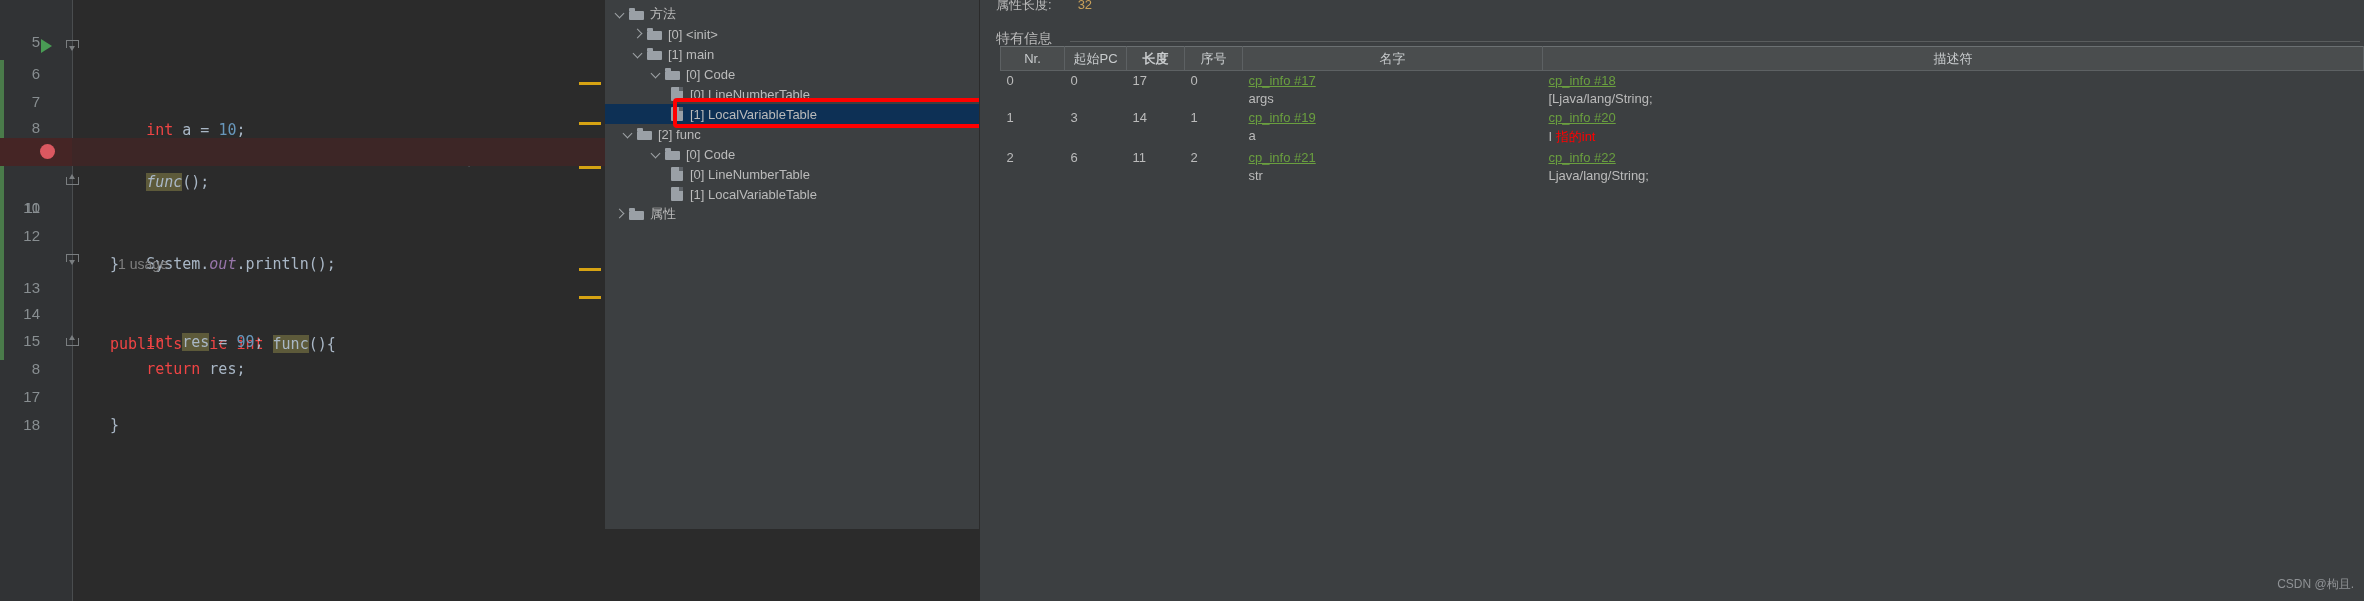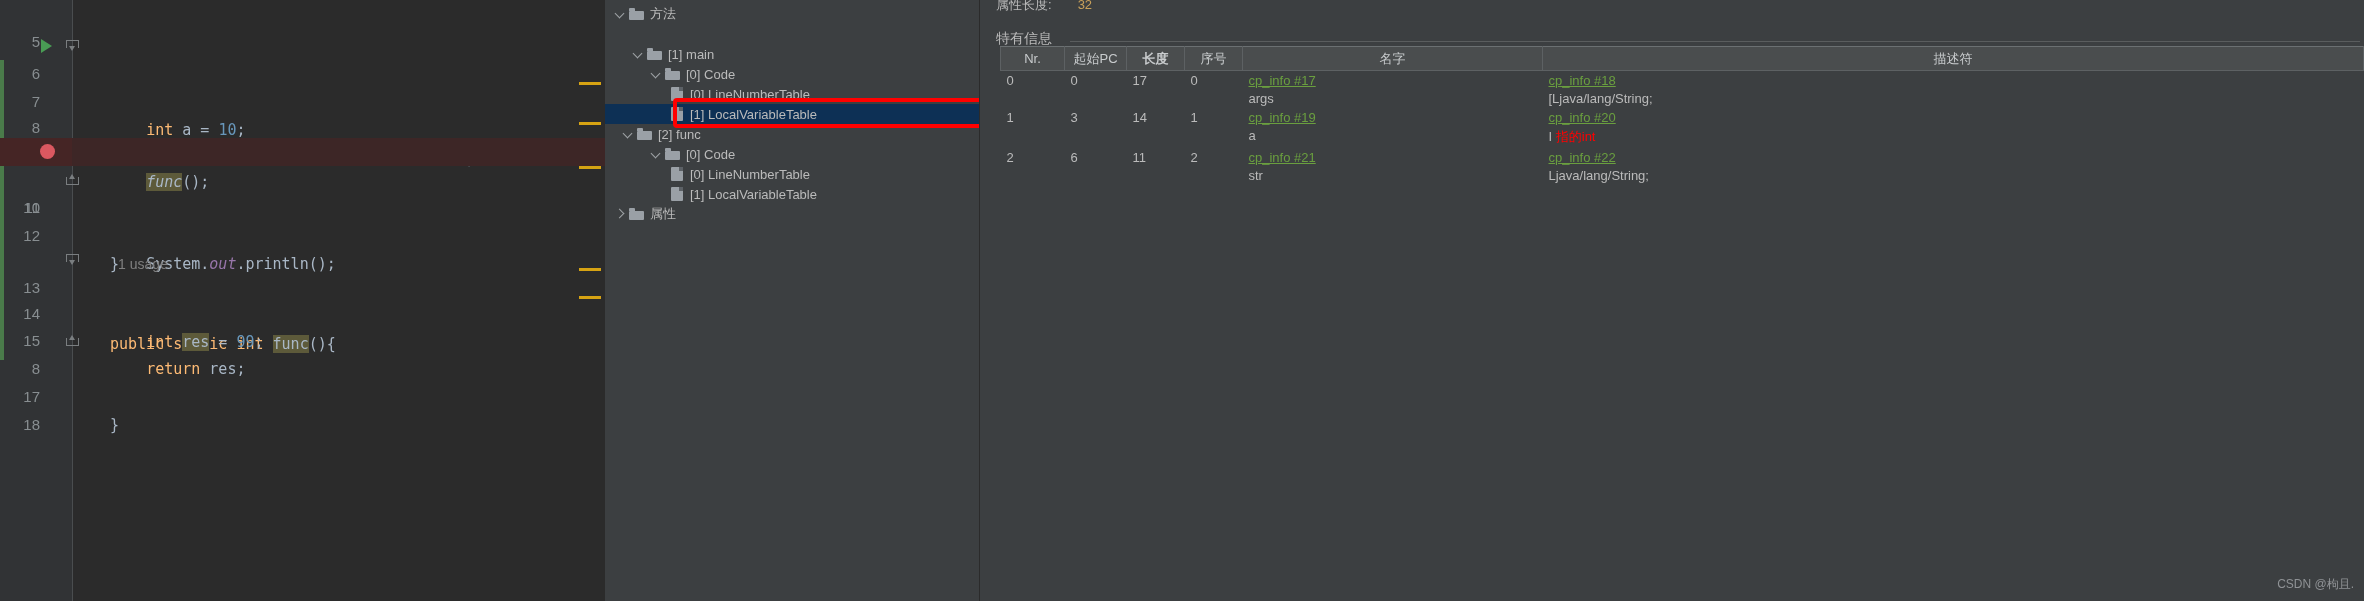--- a/index.html
+++ b/index.html
@@ -36,21 +36,21 @@
     font-size:15px; line-height:28px; white-space:pre;
   }
   .ln {
     position:absolute; left:0; width:40px; text-align:right;
     color:#888e91; font-family:"Liberation Sans", sans-serif; font-size:15px;
   }
   .code { position:absolute; left:110px; color:#a9b7c6; }
   .hl-row { background:#3d2626; }
   .hl-row .gut-bg { position:absolute; left:0; top:0; width:72px; height:28px; background:#452525; }
 
-  .kw { color:#fdba74; }
+  .kw { color:#ef4444; }
   .str { color:#6a8759; }
   .num { color:#6897bb; }
   .mname { color:#ffc66d; }
   .var { color:#a9b7c6; }
   .fld { color:#9876aa; font-style:italic; }
   .ident-hl { background:#5d5a3a; }
   .ident-hl-i { background:#5d5a3a; font-style:italic; color:#a9b7c6; }
   .usage { color:#808080; font-size:14px; font-family:"Liberation Sans", sans-serif; }
 
   .run-arrow {
@@ -75,21 +75,21 @@
   .fold-arrow-up .tip{position:absolute;left:3px;top:0px;width:0;height:0;border-left:3px solid transparent;border-right:3px solid transparent;border-bottom:5px solid #7a7e80;}
 
   .modmark { position:absolute; left:0; width:4px; background:#4a7b4a; }
 
   .dash {
     position:absolute; right:4px; width:22px; height:3px; background:#d6a313;
   }
 
   
   .tree-panel {
-    width: 375px; flex:0 0 375px; height:601px;
+    width: 375px; flex:0 0 375px; height:529px;
     background:#3c3f41; position:relative; overflow:hidden;
     border-right:1px solid #2b2b2b;
   }
   .tree-row {
     position:absolute; left:0; width:375px; height:20px;
     display:flex; align-items:center;
     font-size:13px; color:#bbbbbb;
     font-family:"Liberation Sans", sans-serif;
     white-space:nowrap;
   }
@@ -258,20 +258,28 @@
 
     <div class="tree-row" style="top:4px;padding-left:8px;">
       <span class="chev down"></span>
       <span class="folder-ico">
           <span class="tab"></span>
           <span class="bdy"></span>
         </span>
       <span class="tlbl">方法</span>
     </div>
 
+    <div class="tree-row" style="top:24px;padding-left:26px;">
+      <span class="chev right"></span>
+      <span class="folder-ico">
+          <span class="tab"></span>
+          <span class="bdy"></span>
+        </span>
+      <span class="tlbl">[0] &lt;init&gt;</span>
+    </div>
 
     <div class="tree-row" style="top:44px;padding-left:26px;">
       <span class="chev down"></span>
       <span class="folder-ico">
           <span class="tab"></span>
           <span class="bdy"></span>
         </span>
       <span class="tlbl">[1] main</span>
     </div>
 

